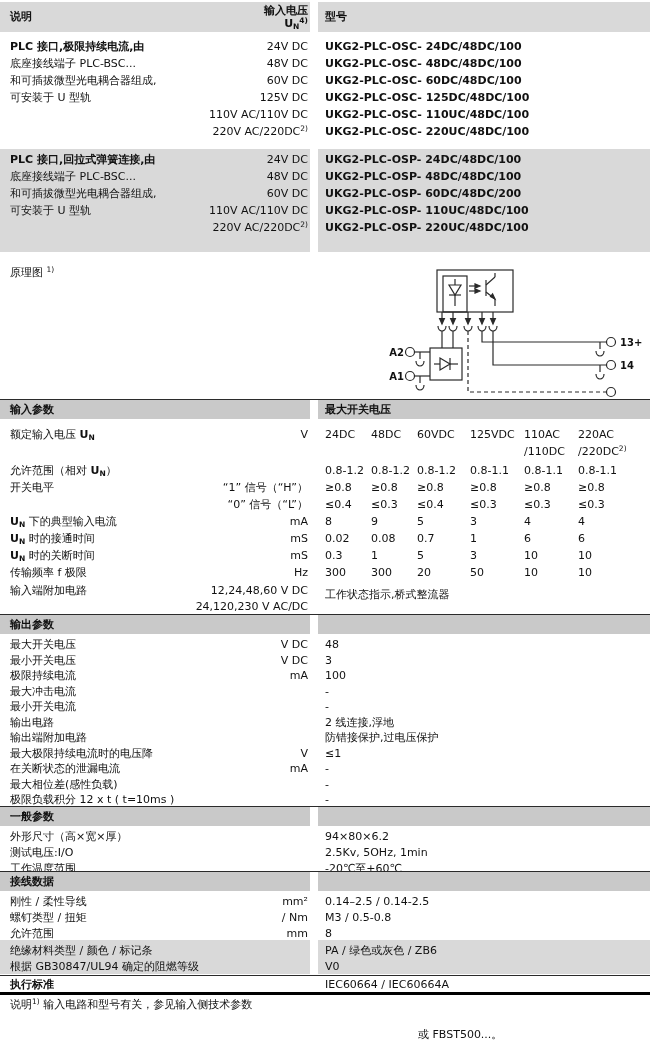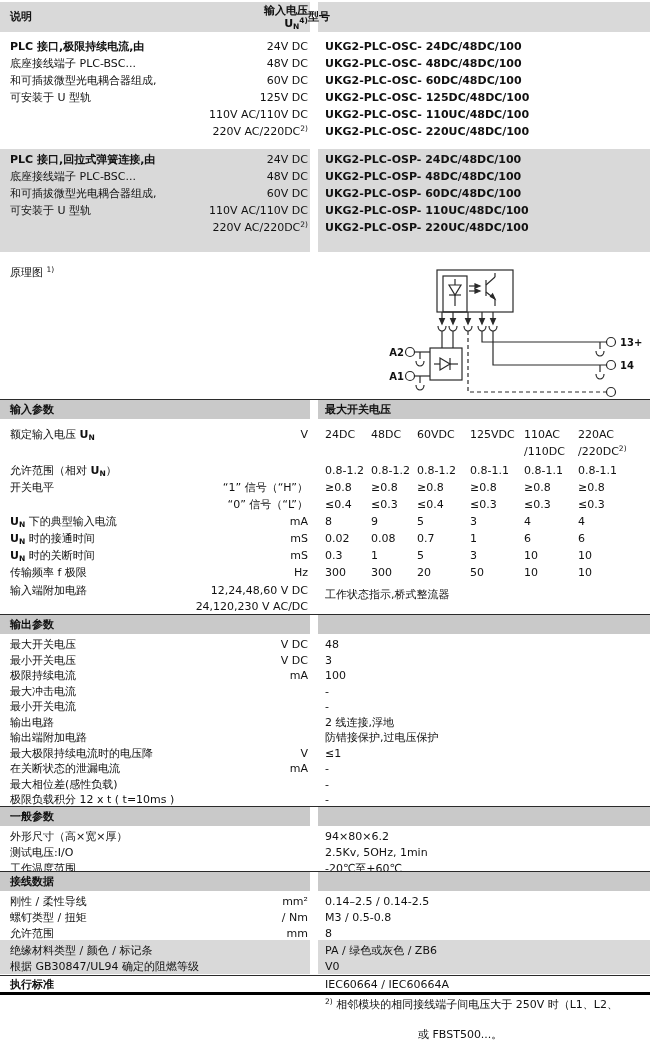--- a/index.html
+++ b/index.html
@@ -29,21 +29,21 @@
 </head>
 <body>
 
 <div class="page">
 
   <div class="bandL" style="top:2px;height:30px"></div>
   <div class="bandR" style="top:2px;height:30px"></div>
   <span class="abs b" style="left:10px;top:10px">说明</span>
   <span class="ra b" style="top:4px">输入电压</span>
   <span class="ra b" style="top:17px"><span>U</span><sub>N</sub><sup>4)</sup></span>
-  <span class="abs b" style="left:308px;top:10px">型号</span>
+  <span class="abs b" style="left:325px;top:10px">型号</span>
 
   <span class="abs b" style="left:10px;top:40px">PLC 接口,极限持续电流,由</span>
   <span class="abs" style="left:10px;top:57px">底座接线端子 PLC-BSC...</span>
   <span class="abs" style="left:10px;top:74px">和可插拔微型光电耦合器组成,</span>
   <span class="abs" style="left:10px;top:91px">可安装于 U 型轨</span>
   <span class="ra" style="top:40px">24V DC</span>
   <span class="ra" style="top:57px">48V DC</span>
   <span class="ra" style="top:74px">60V DC</span>
   <span class="ra" style="top:91px">125V DC</span>
   <span class="ra" style="top:108px">110V AC/110V DC</span>
@@ -61,21 +61,21 @@
   <span class="abs" style="left:10px;top:170px">底座接线端子 PLC-BSC...</span>
   <span class="abs" style="left:10px;top:187px">和可插拔微型光电耦合器组成,</span>
   <span class="abs" style="left:10px;top:204px">可安装于 U 型轨</span>
   <span class="ra" style="top:153px">24V DC</span>
   <span class="ra" style="top:170px">48V DC</span>
   <span class="ra" style="top:187px">60V DC</span>
   <span class="ra" style="top:204px">110V AC/110V DC</span>
   <span class="ra" style="top:221px"><span>220V AC/220DC</span><sup>2)</sup></span>
   <span class="abs b" style="left:325px;top:153px">UKG2-PLC-OSP- 24DC/48DC/100</span>
   <span class="abs b" style="left:325px;top:170px">UKG2-PLC-OSP- 48DC/48DC/100</span>
-  <span class="abs b" style="left:325px;top:187px">UKG2-PLC-OSP- 60DC/48DC/100</span>
+  <span class="abs b" style="left:325px;top:187px">UKG2-PLC-OSP- 60DC/48DC/200</span>
   <span class="abs b" style="left:325px;top:204px">UKG2-PLC-OSP- 110UC/48DC/100</span>
   <span class="abs b" style="left:325px;top:221px">UKG2-PLC-OSP- 220UC/48DC/100</span>
 
   <span class="abs" style="left:10px;top:266px"><span>原理图</span> <sup>1)</sup></span>
   <svg class="abs" style="left:378px;top:266px" width="272" height="134" viewBox="0 0 272 134">
     <g fill="none" stroke="#2a2a2a" stroke-width="1.2">
 
       <rect x="59" y="4" width="76" height="42"></rect>
       <rect x="65" y="10" width="24" height="36"></rect>
 
@@ -297,16 +297,16 @@
   <span class="abs" style="left:10px;top:944px">绝缘材料类型 / 颜色 / 标记条</span>
   <span class="abs v0" style="top:944px">PA / 绿色或灰色 / ZB6</span>
   <span class="abs" style="left:10px;top:960px">根据 GB30847/UL94 确定的阻燃等级</span>
   <span class="abs v0" style="top:960px">V0</span>
 
   <div class="hr" style="top:975px"></div>
   <span class="abs b" style="left:10px;top:978px">执行标准</span>
   <span class="abs v0" style="top:978px">IEC60664 / IEC60664A</span>
   <div class="hr2" style="top:992px"></div>
 
-  <span class="abs" style="left:325px;top:998px"><sup>2)</sup><span> 相邻模块的相同接线端子间电压大于 250V 时（L1、L2、</span></span>
+  <span class="abs" style="left:10px;top:998px"><span>说明</span><sup>1)</sup><span> 输入电路和型号有关，参见输入侧技术参数</span></span>
   <span class="abs" style="left:418px;top:1028px">或 FBST500...。</span>
 
 </div>
 
 </body></html>

